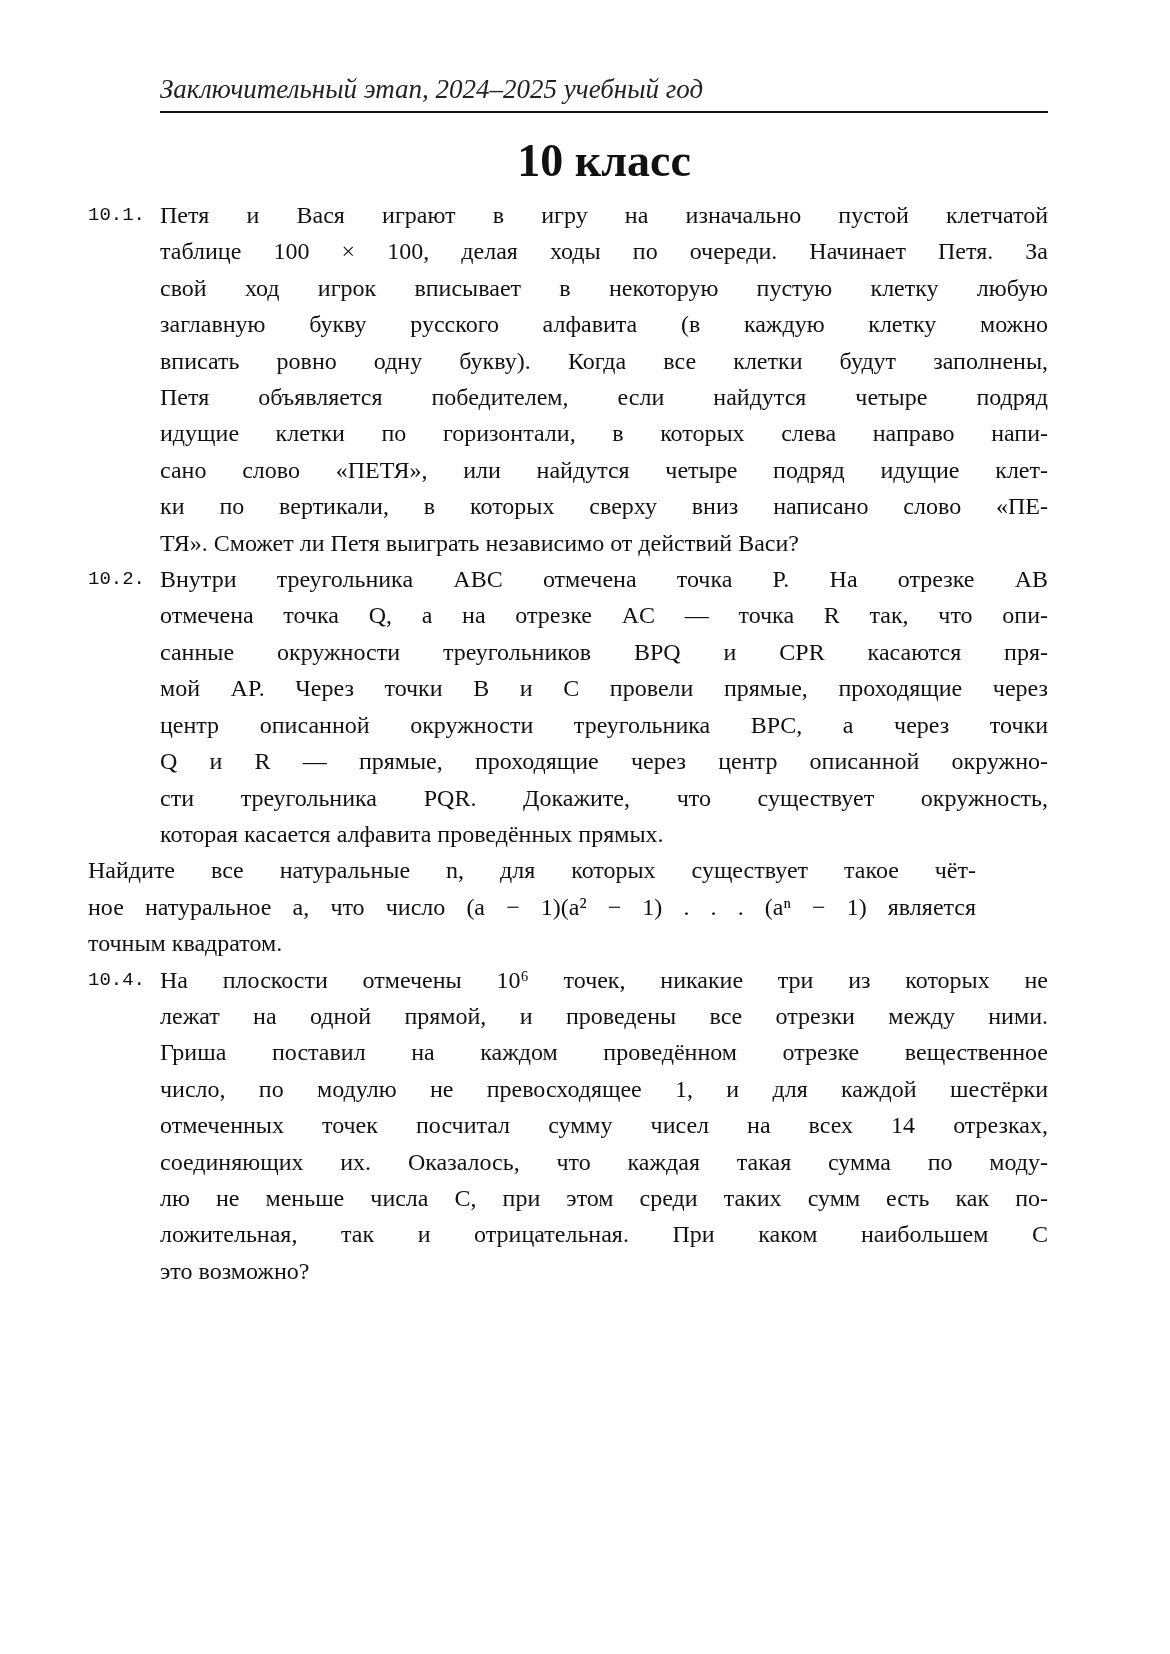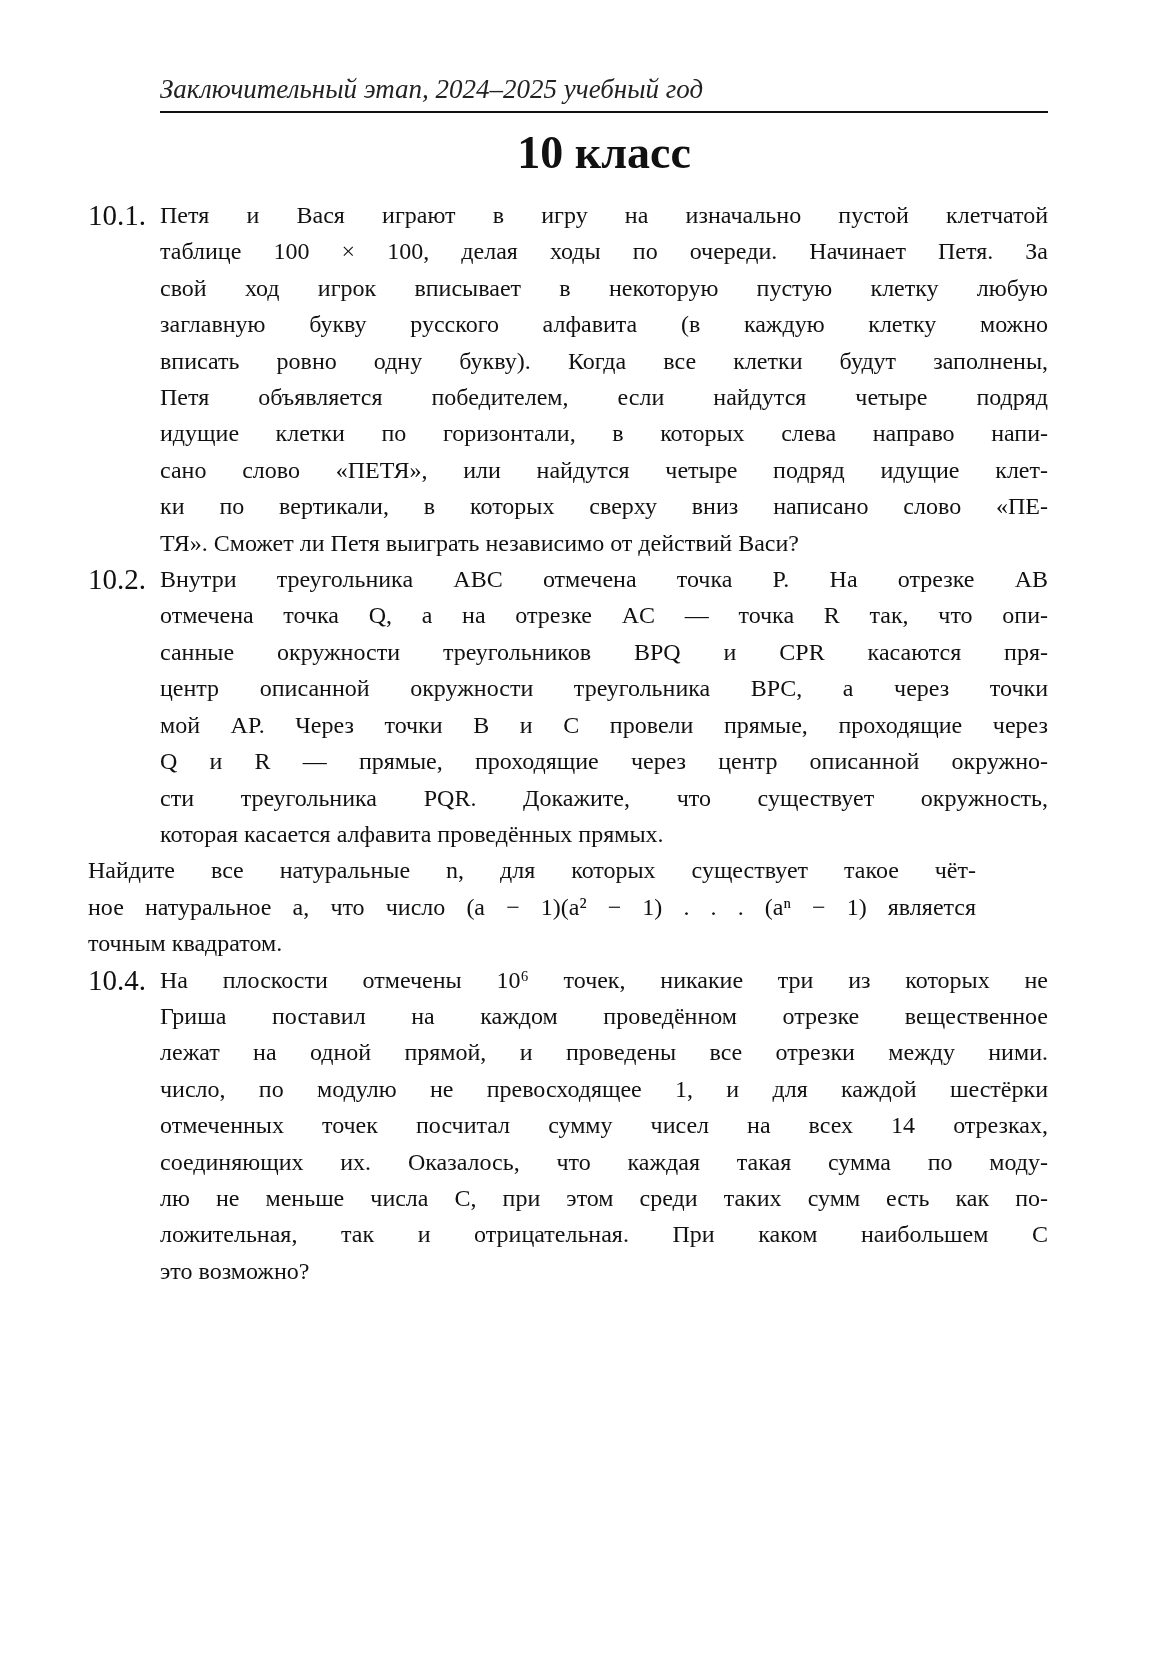--- a/index.html
+++ b/index.html
@@ -10,28 +10,28 @@
   }
   .running-head {
     position: absolute; left: 160px; top: 74px; width: 888px;
     text-align: left; font-style: italic;
     font-family: "Liberation Serif", serif; font-size: 27px; color: #222;
   }
   .head-rule {
     position: absolute; left: 160px; top: 111px; width: 888px; height: 2px; background: #111;
   }
   .page-title {
-    position: absolute; left: 160px; top: 126px; width: 888px; text-align: center;
+    position: absolute; left: 160px; top: 134px; width: 888px; text-align: center;
     font-family: "Liberation Serif", serif; font-weight: bold; font-size: 46px; color: #111;
   }
   .problems { position: absolute; left: 88px; top: 197px; width: 960px; }
   .problem { display: flex; }
   .num {
     width: 72px; flex: 0 0 72px;
-    font-family: Liberation Serif, serif; font-size: 29px; line-height: 36.4px;
+    font-family: Liberation Mono, monospace; font-size: 19px; line-height: 36.4px;
   }
   .text {
     width: 888px;
     font-family: "Liberation Serif", serif; font-size: 24px; line-height: 36.4px;
     text-align: justify; hyphens: manual;
   }
   .line { display: block; text-align: justify; text-align-last: justify; white-space: nowrap; }
   .line.last { text-align-last: left; }
 </style>
 </head>
@@ -56,40 +56,40 @@
       <span class="line">ки по вертикали, в которых сверху вниз написано слово «ПЕ-</span>
       <span class="line last">ТЯ». Сможет ли Петя выиграть независимо от действий Васи?</span>
     </div>
   </div>
   <div class="problem">
     <div class="num">10.2.</div>
     <div class="text">
       <span class="line">Внутри треугольника ABC отмечена точка P. На отрезке AB</span>
       <span class="line">отмечена точка Q, а на отрезке AC — точка R так, что опи-</span>
       <span class="line">санные окружности треугольников BPQ и CPR касаются пря-</span>
+      <span class="line">мой AP. Через точки B и C провели прямые, проходящие через</span>
       <span class="line">центр описанной окружности треугольника BPC, а через точки</span>
-      <span class="line">мой AP. Через точки B и C провели прямые, проходящие через</span>
       <span class="line">Q и R — прямые, проходящие через центр описанной окружно-</span>
       <span class="line">сти треугольника PQR. Докажите, что существует окружность,</span>
       <span class="line last">которая касается алфавита проведённых прямых.</span>
     </div>
   </div>
   <div class="problem">
     <div class="text">
       <span class="line">Найдите все натуральные n, для которых существует такое чёт-</span>
       <span class="line">ное натуральное a, что число (a − 1)(a² − 1) . . . (aⁿ − 1) является</span>
       <span class="line last">точным квадратом.</span>
     </div>
   </div>
   <div class="problem">
     <div class="num">10.4.</div>
     <div class="text">
       <span class="line">На плоскости отмечены 10⁶ точек, никакие три из которых не</span>
+      <span class="line">лежат на одной прямой, и проведены все отрезки между ними.</span>
       <span class="line">Гриша поставил на каждом проведённом отрезке вещественное</span>
-      <span class="line">лежат на одной прямой, и проведены все отрезки между ними.</span>
       <span class="line">число, по модулю не превосходящее 1, и для каждой шестёрки</span>
       <span class="line">отмеченных точек посчитал сумму чисел на всех 14 отрезках,</span>
       <span class="line">соединяющих их. Оказалось, что каждая такая сумма по моду-</span>
       <span class="line">лю не меньше числа C, при этом среди таких сумм есть как по-</span>
       <span class="line">ложительная, так и отрицательная. При каком наибольшем C</span>
       <span class="line last">это возможно?</span>
     </div>
   </div>
 </div>
 

